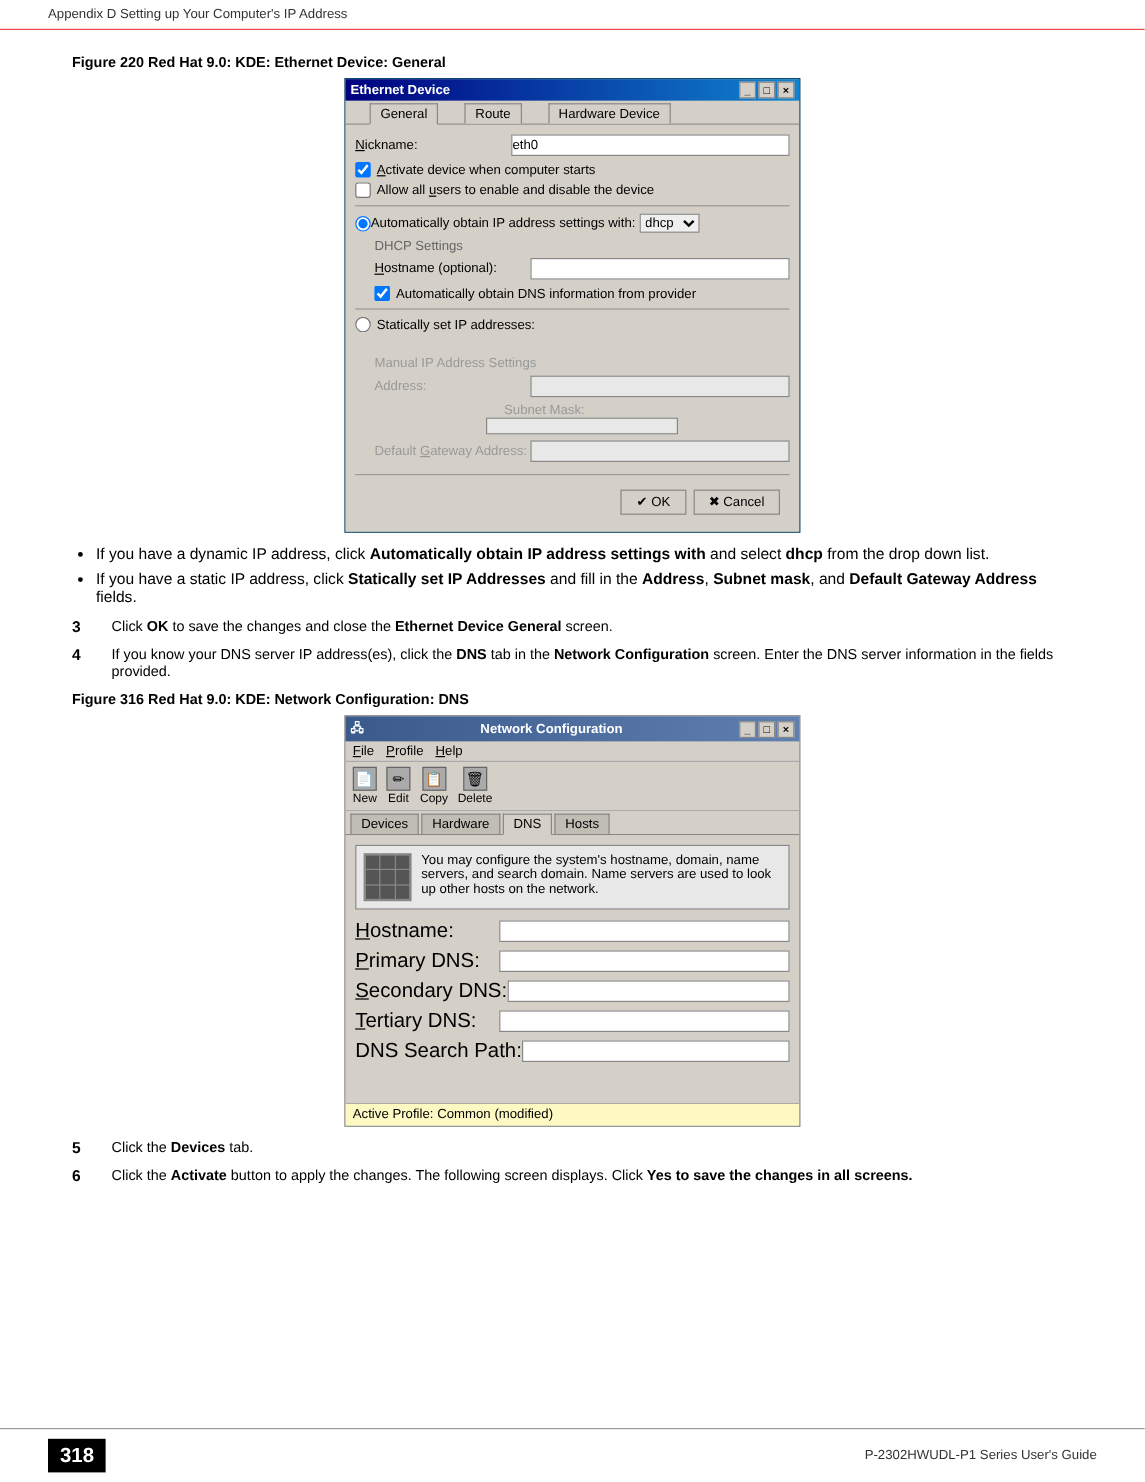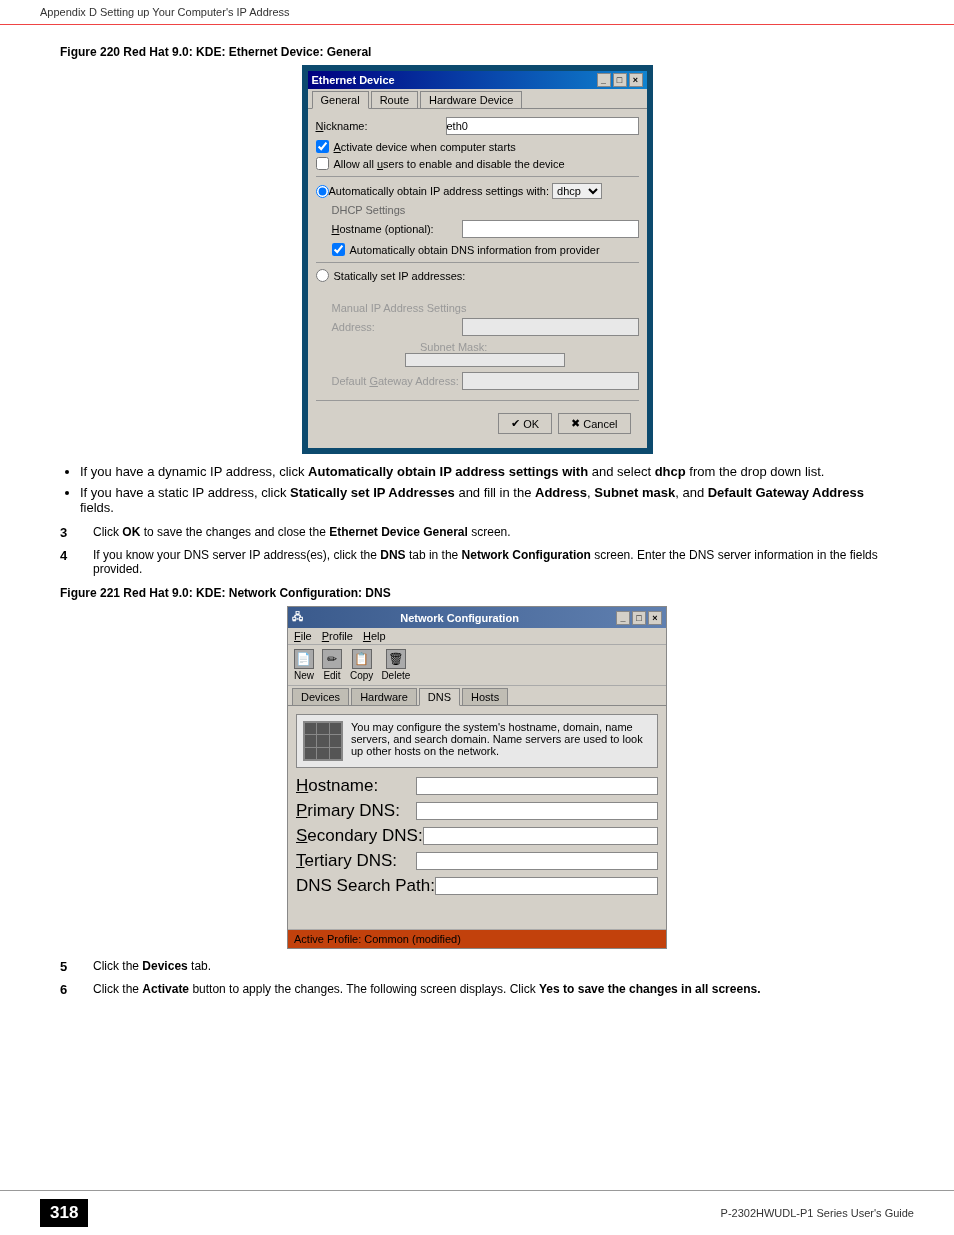--- a/index.html
+++ b/index.html
@@ -32,23 +32,23 @@
     
     .figure-caption {
       font-size: 12px;
       font-weight: bold;
       margin-bottom: 6px;
       color: #000;
     }
 
     
     .dialog {
-      border: 6px solid #0c4a6e;
-      background: #d4d0c8;
-      width: 351px;
+      border: 1px solid #0c4a6e;
+      background: #d4d0c8;
+      width: 380px;
       margin: 0 auto 10px auto;
       font-size: 11px;
       font-family: "Tahoma", Arial, sans-serif;
     }
 
     .dialog-titlebar {
       background: linear-gradient(to right, #000080, #1084d0);
       color: white;
       padding: 2px 4px;
       display: flex;
@@ -72,22 +72,23 @@
       display: flex;
       align-items: center;
       justify-content: center;
       cursor: pointer;
       color: #000;
     }
 
     .dialog-tabs {
       display: flex;
       border-bottom: 1px solid #888;
-      padding: 2px 4px 0 4px;
-      background: #d4d0c8;
+      padding: 2px 4px 0 20px;
+      background: #d4d0c8;
+      gap: 20px;
     }
 
     .dialog-tab {
       padding: 2px 8px;
       border: 1px solid #888;
       border-bottom: none;
       background: #d4d0c8;
       font-size: 11px;
       margin-right: 2px;
       cursor: pointer;
@@ -350,21 +351,21 @@
       flex: 1;
       height: 18px;
       border: 1px solid #888;
       background: white;
     }
 
     .net-status-bar {
       padding: 3px 6px;
       border-top: 1px solid #aaa;
       font-size: 11px;
-      background: #c2410c;
+      background: #fef9c3;
     }
 
     
     .footer-bar {
       position: absolute;
       bottom: 0;
       left: 0;
       right: 0;
       display: flex;
       justify-content: space-between;
@@ -498,21 +499,21 @@
     <div class="numbered-item">
       <span class="num bold">3</span>
       <span class="text">Click <strong>OK</strong> to save the changes and close the <strong>Ethernet Device General</strong> screen.</span>
     </div>
     <div class="numbered-item">
       <span class="num bold">4</span>
       <span class="text">If you know your DNS server IP address(es), click the <strong>DNS</strong> tab in the <strong>Network Configuration</strong> screen. Enter the DNS server information in the fields provided.</span>
     </div>
   </div>
 
-  <div class="figure-caption" style="margin-top:10px;">Figure 221   Red Hat 9.0: KDE: Network Configuration: DNS</div>
+  <div class="figure-caption" style="margin-top:10px;">Figure 316   Red Hat 9.0: KDE: Network Configuration: DNS</div>
 
   <div class="net-dialog">
     <div class="net-titlebar">
       <span style="font-size:10px;">🖧</span>
       <span>Network Configuration</span>
       <div class="dialog-titlebar-buttons">
         <div class="titlebar-btn">_</div>
         <div class="titlebar-btn">□</div>
         <div class="titlebar-btn">×</div>
       </div>

